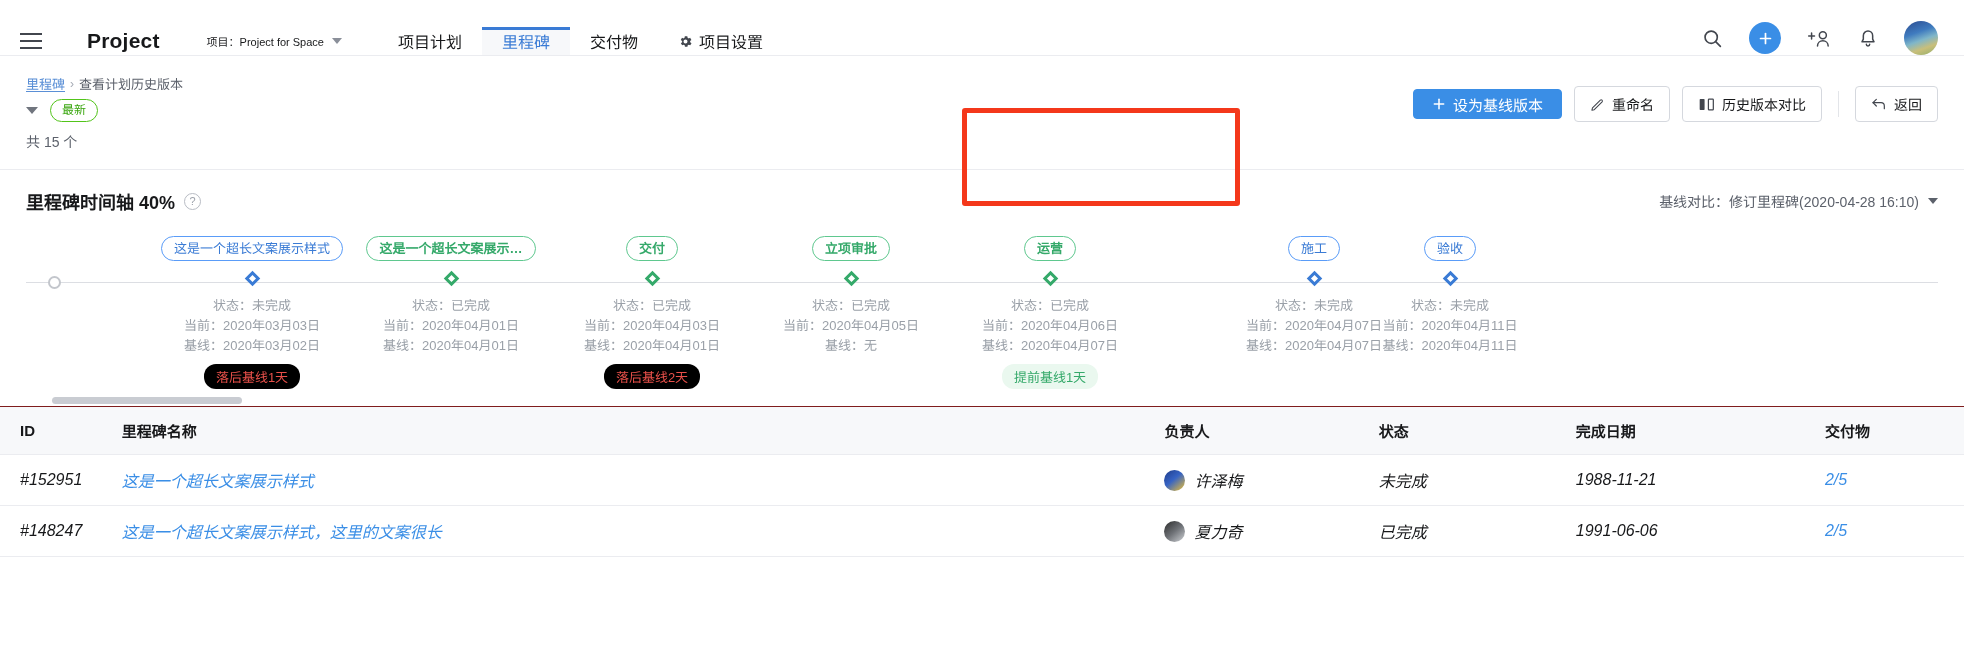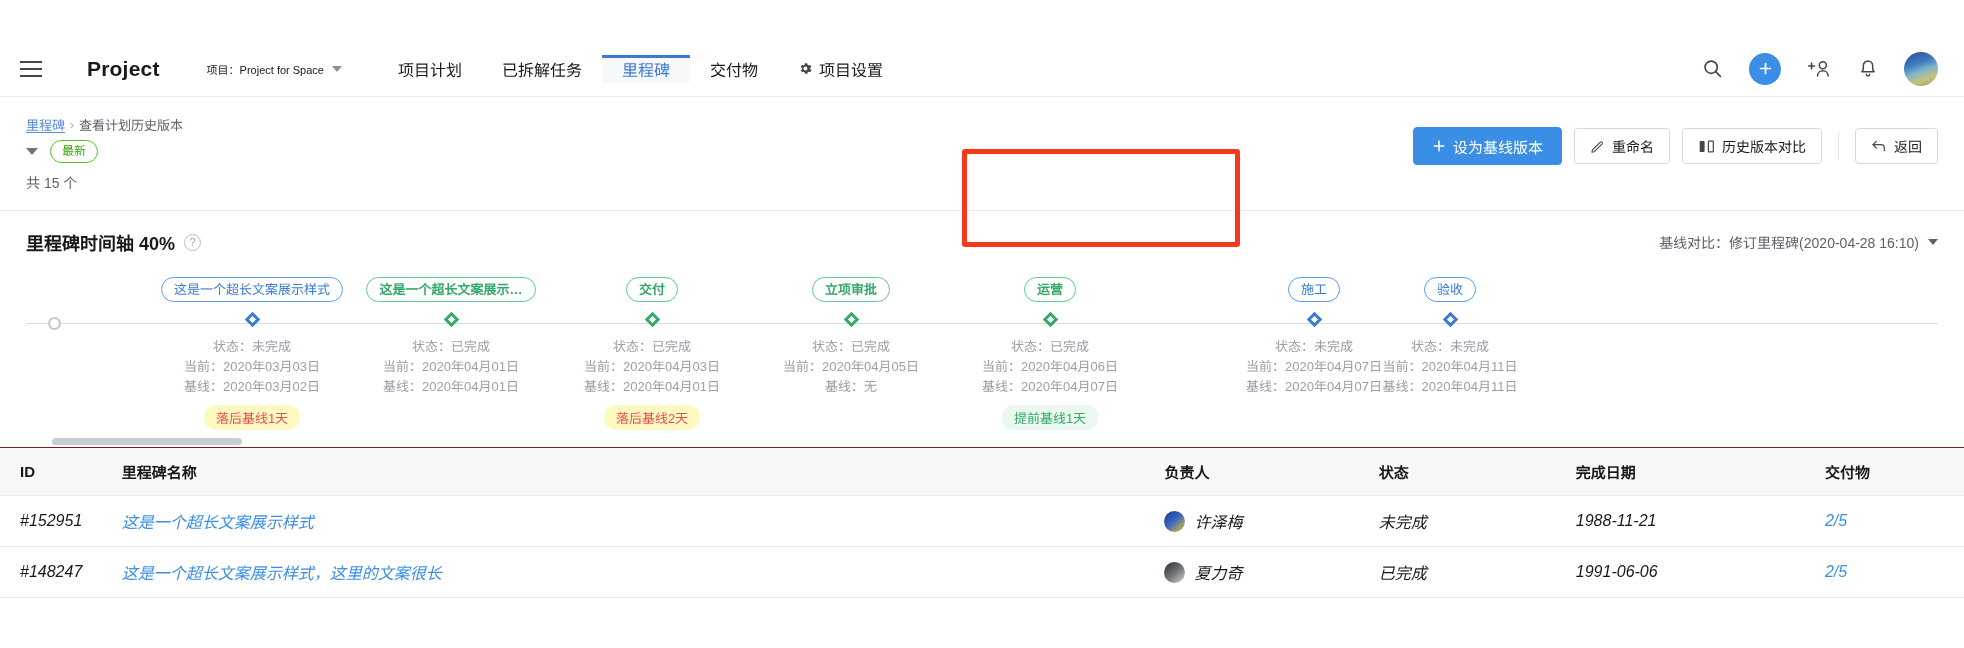--- a/index.html
+++ b/index.html
@@ -8,25 +8,24 @@
     background: #fff;
     font-family: "Liberation Sans", "DejaVu Sans", sans-serif;
     color: #17181a;
     overflow: hidden;
   }
 
   
   .topnav {
     height: 56px;
     display: flex;
-    align-items: center;
+    align-items: flex-end;
     border-bottom: 1px solid #ebecf0;
     background: #fff;
     position: relative;
-    margin-top: 41px;
   }
   .nav-left { display: flex; align-items: stretch; }
   .hamburger {
     width: 62px; display: flex; align-items: center; justify-content: center;
     cursor: pointer;
   }
   .hamburger span {
     display: block; width: 22px; height: 2px; background: #42464e;
     position: relative;
   }
@@ -106,21 +105,21 @@
   .header-actions {
     position: absolute; right: 26px; top: 30px;
     display: flex; align-items: center; gap: 12px;
   }
   .btn {
     display: inline-flex; align-items: center; gap: 7px;
     height: 36px; padding: 0 15px; border-radius: 4px;
     font-size: 14px; cursor: pointer; white-space: nowrap;
     border: 1px solid #d5d8de; background: #fff; color: #17181a;
   }
-  .btn-primary { background: #3a8ee6; border-color: #3a8ee6; color: #fff; font-size: 15px; padding: 0 18px; height: 38px; }
+  .btn-primary { background: #3a8ee6; border-color: #3a8ee6; color: #fff; font-size: 15px; padding: 0 18px; height: 30px; }
   .actions-divider { width: 1px; height: 26px; background: #e3e5e9; margin: 0 4px; }
 
   .redbox {
     position: absolute;
     left: 962px; top: 52px; width: 278px; height: 98px;
     border: 5px solid #f4381b; border-radius: 3px;
     pointer-events: none;
   }
 
   
@@ -162,21 +161,21 @@
   .tl-chip.green { border-color: #5fc88f; color: #35a96a; font-weight: bold; }
   .tl-diamond {
     width: 11px; height: 11px; margin-top: 12px;
     background: #fff; border: 3px solid #3a7bd5; transform: rotate(45deg);
     position: relative; z-index: 2;
   }
   .tl-diamond.green { border-color: #35a96a; }
   .tl-meta { margin-top: 12px; text-align: center; font-size: 13px; color: #9aa0a8; line-height: 20px; white-space: nowrap; }
   .tl-flag {
     margin-top: 8px; font-size: 13px; padding: 3px 12px; border-radius: 12px;
-    background: #fef9c3; color: #e8504a; white-space: nowrap;
+    background: #000000; color: #e8504a; white-space: nowrap;
   }
   .tl-flag.ahead { background: #eaf8ef; color: #35a96a; }
 
   .tl-scrollbar {
     position: absolute; left: 26px; right: 26px; bottom: 2px; height: 7px;
   }
   .tl-scrollthumb {
     height: 7px; width: 190px; border-radius: 4px; background: #c9ccd2;
   }
 
@@ -214,23 +213,20 @@
     <div class="vdiv"></div>
     <div class="brand">Project</div>
     <div class="vdiv"></div>
     <div class="project-select">
       <span>项目：Project for Space</span>
       <i class="caret"></i>
     </div>
     <div class="nav-tabs">
       <div class="nav-tab">
         <span>项目计划</span>
-      </div>
-      <div class="nav-tab">
-        <span>已拆解任务</span>
       </div>
       <div class="nav-tab active">
         <span>里程碑</span>
       </div>
       <div class="nav-tab">
         <span>交付物</span>
       </div>
       <div class="nav-tab">
         <svg width="15" height="15" viewBox="0 0 24 24">
           <path fill="#42464e" d="M19.4 13a7.8 7.8 0 0 0 0-2l2-1.6-2-3.4-2.4 1a7.6 7.6 0 0 0-1.7-1l-.4-2.5h-4l-.4 2.5c-.6.2-1.2.6-1.7 1l-2.4-1-2 3.4L6.6 11a7.8 7.8 0 0 0 0 2l-2 1.6 2 3.4 2.4-1c.5.4 1.1.8 1.7 1l.4 2.5h4l.4-2.5c.6-.2 1.2-.6 1.7-1l2.4 1 2-3.4-2-1.6ZM12 15.2A3.2 3.2 0 1 1 15.2 12 3.2 3.2 0 0 1 12 15.2Z"></path>

